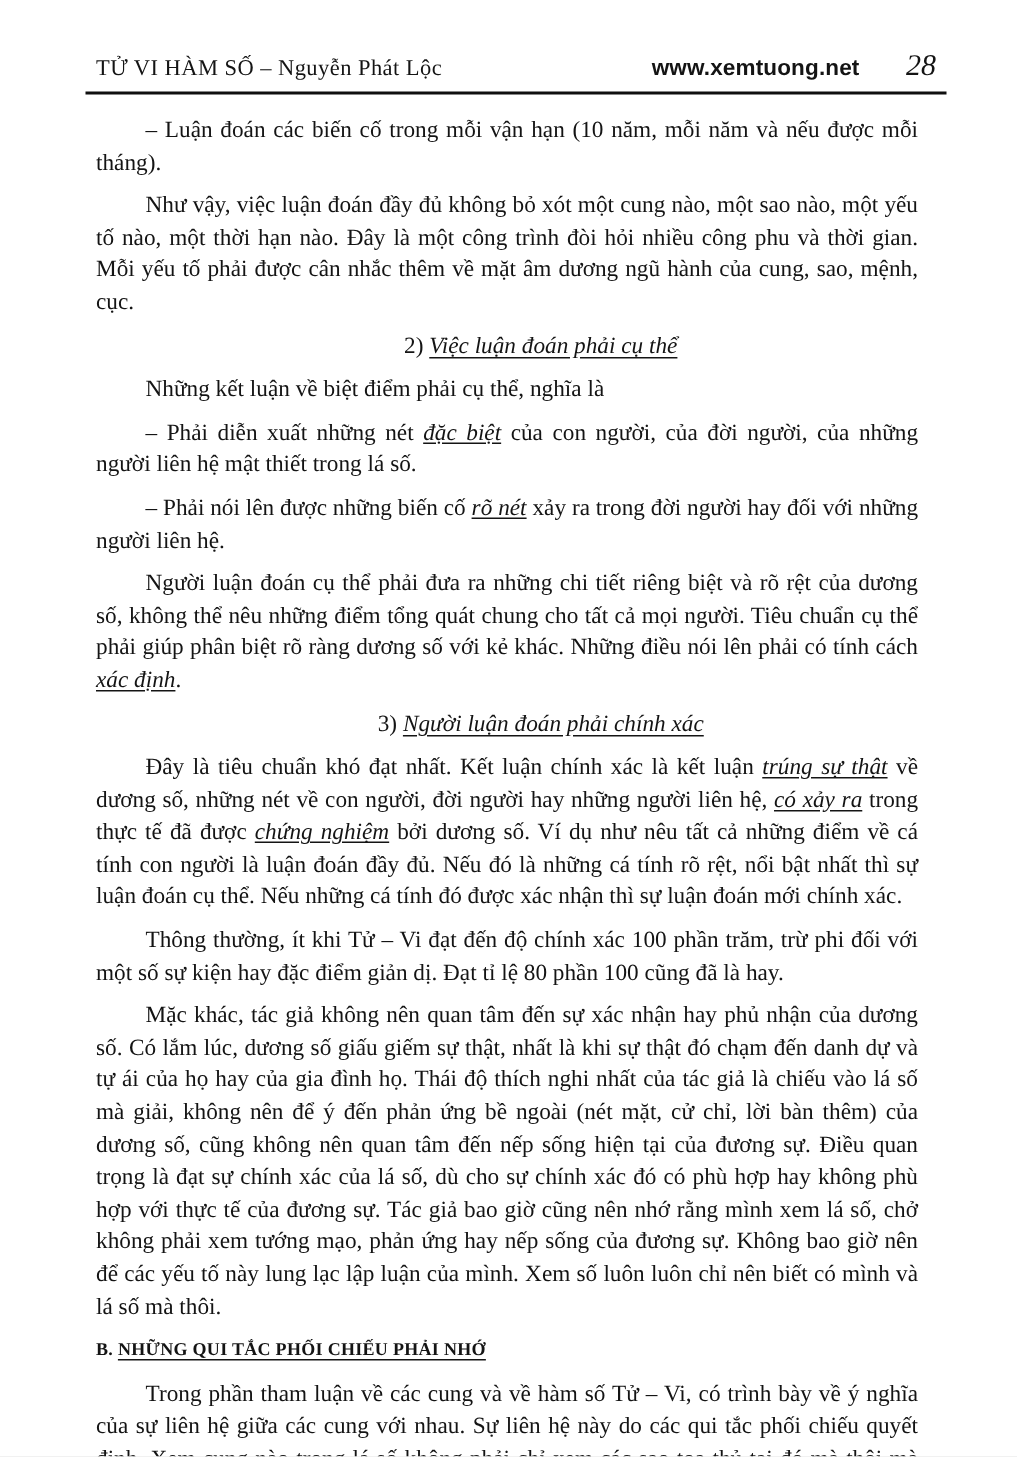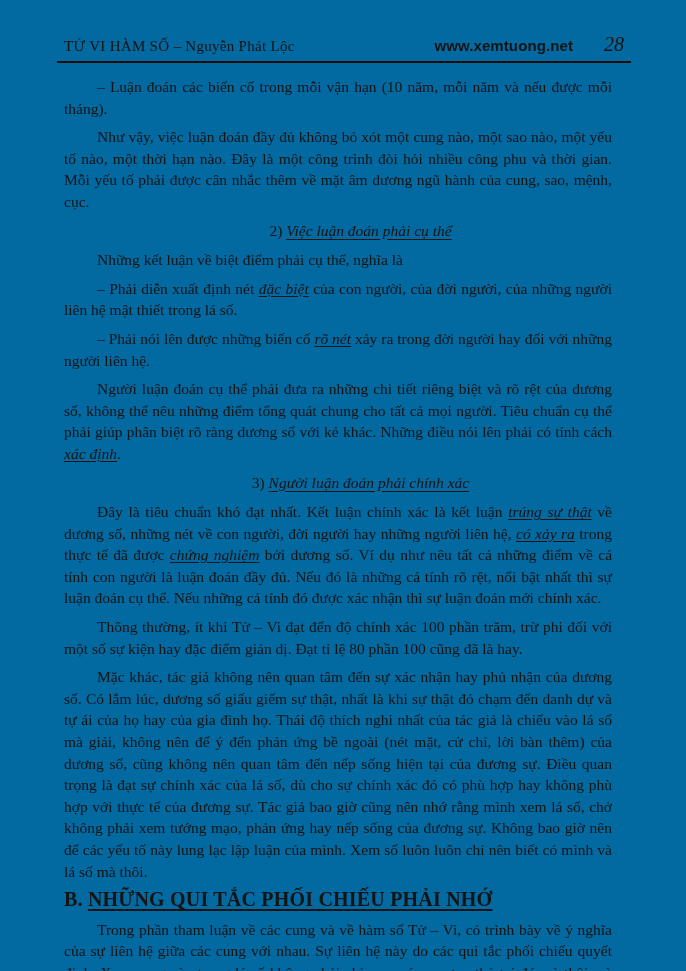--- a/index.html
+++ b/index.html
@@ -1,20 +1,20 @@
 <!DOCTYPE html>
 <html lang="vi"><head>
 <meta charset="utf-8">
 <style>
   html, body { margin: 0; padding: 0; background: #e8e8e8; }
   .page {
     width: 686px;
     height: 971px;
     margin: 0 auto;
-    background: #0369a1;
+    background: #ffffff;
     color: #141414;
     font-family: "Liberation Serif", serif;
     box-sizing: border-box;
     padding: 33px 62px 0 64px;
     overflow: hidden;
     position: relative;
   }
   
   .header {
     display: flex;
@@ -64,21 +64,21 @@
     margin: 2px 0 8px 0;
     text-indent: 33px;
     text-align: center;
   }
   .subheading .sh-title {
     font-style: italic;
     text-decoration: underline;
     text-underline-offset: 3px;
   }
   h2.section {
-    font-size: 20px;
+    font-size: 12px;
     font-weight: bold;
     margin: 3px 0 8px 0;
     text-align: left;
     text-indent: 0;
     letter-spacing: 0.2px;
   }
   .section .sh-title {
     text-decoration: underline;
     text-underline-offset: 3px;
   }
@@ -99,21 +99,21 @@
       <span class="page-number">28</span>
     </span>
   </div>
   <hr class="header-rule">
 
   <div class="doc-body">
       <p class="para"><span>– Luận đoán các biến cố trong mỗi vận hạn (10 năm, mỗi năm và nếu được mỗi tháng).</span></p>
       <p class="para"><span>Như vậy, việc luận đoán đầy đủ không bỏ xót một cung nào, một sao nào, một yếu tố nào, một thời hạn nào. Đây là một công trình đòi hỏi nhiều công phu và thời gian. Mỗi yếu tố phải được cân nhắc thêm về mặt âm dương ngũ hành của cung, sao, mệnh, cục.</span></p>
       <p class="subheading"><span class="sh-num">2) </span><span class="sh-title">Việc luận đoán phải cụ thể</span></p>
       <p class="para"><span>Những kết luận về biệt điểm phải cụ thể, nghĩa là</span></p>
-      <p class="para"><span>– Phải diễn xuất định nét </span><span class="em">đặc biệt</span><span> của con người, của đời người, của những người liên hệ mật thiết trong lá số.</span></p>
+      <p class="para"><span>– Phải diễn xuất những nét </span><span class="em">đặc biệt</span><span> của con người, của đời người, của những người liên hệ mật thiết trong lá số.</span></p>
       <p class="para"><span>– Phải nói lên được những biến cố </span><span class="em">rõ nét</span><span> xảy ra trong đời người hay đối với những người liên hệ.</span></p>
       <p class="para"><span>Người luận đoán cụ thể phải đưa ra những chi tiết riêng biệt và rõ rệt của dương số, không thể nêu những điểm tổng quát chung cho tất cả mọi người. Tiêu chuẩn cụ thể phải giúp phân biệt rõ ràng dương số với kẻ khác. Những điều nói lên phải có tính cách </span><span class="em">xác định</span><span>.</span></p>
       <p class="subheading"><span class="sh-num">3) </span><span class="sh-title">Người luận đoán phải chính xác</span></p>
       <p class="para"><span>Đây là tiêu chuẩn khó đạt nhất. Kết luận chính xác là kết luận </span><span class="em">trúng sự thật</span><span> về dương số, những nét về con người, đời người hay những người liên hệ, </span><span class="em">có xảy ra</span><span> trong thực tế đã được </span><span class="em">chứng nghiệm</span><span> bởi dương số. Ví dụ như nêu tất cả những điểm về cá tính con người là luận đoán đầy đủ. Nếu đó là những cá tính rõ rệt, nổi bật nhất thì sự luận đoán cụ thể. Nếu những cá tính đó được xác nhận thì sự luận đoán mới chính xác.</span></p>
       <p class="para"><span>Thông thường, ít khi Tử – Vi đạt đến độ chính xác 100 phần trăm, trừ phi đối với một số sự kiện hay đặc điểm giản dị. Đạt tỉ lệ 80 phần 100 cũng đã là hay.</span></p>
       <p class="para"><span>Mặc khác, tác giả không nên quan tâm đến sự xác nhận hay phủ nhận của dương số. Có lắm lúc, dương số giấu giếm sự thật, nhất là khi sự thật đó chạm đến danh dự và tự ái của họ hay của gia đình họ. Thái độ thích nghi nhất của tác giả là chiếu vào lá số mà giải, không nên để ý đến phản ứng bề ngoài (nét mặt, cử chỉ, lời bàn thêm) của dương số, cũng không nên quan tâm đến nếp sống hiện tại của đương sự. Điều quan trọng là đạt sự chính xác của lá số, dù cho sự chính xác đó có phù hợp hay không phù hợp với thực tế của đương sự. Tác giả bao giờ cũng nên nhớ rằng mình xem lá số, chở không phải xem tướng mạo, phản ứng hay nếp sống của đương sự. Không bao giờ nên để các yếu tố này lung lạc lập luận của mình. Xem số luôn luôn chỉ nên biết có mình và lá số mà thôi.</span></p>
       <h2 class="section"><span class="sh-num">B. </span><span class="sh-title">NHỮNG QUI TẮC PHỐI CHIẾU PHẢI NHỚ</span></h2>
       <p class="para"><span>Trong phần tham luận về các cung và về hàm số Tử – Vi, có trình bày về ý nghĩa của sự liên hệ giữa các cung với nhau. Sự liên hệ này do các qui tắc phối chiếu quyết định. Xem cung nào trong lá số không phải chỉ xem các sao tọa thủ tại đó mà thôi mà còn kết hợp với các sao tọa thủ tại cung xung chiếu, 2 cung tam chiếu và cung nhị hợp.</span></p>
     </div>
 </div>

